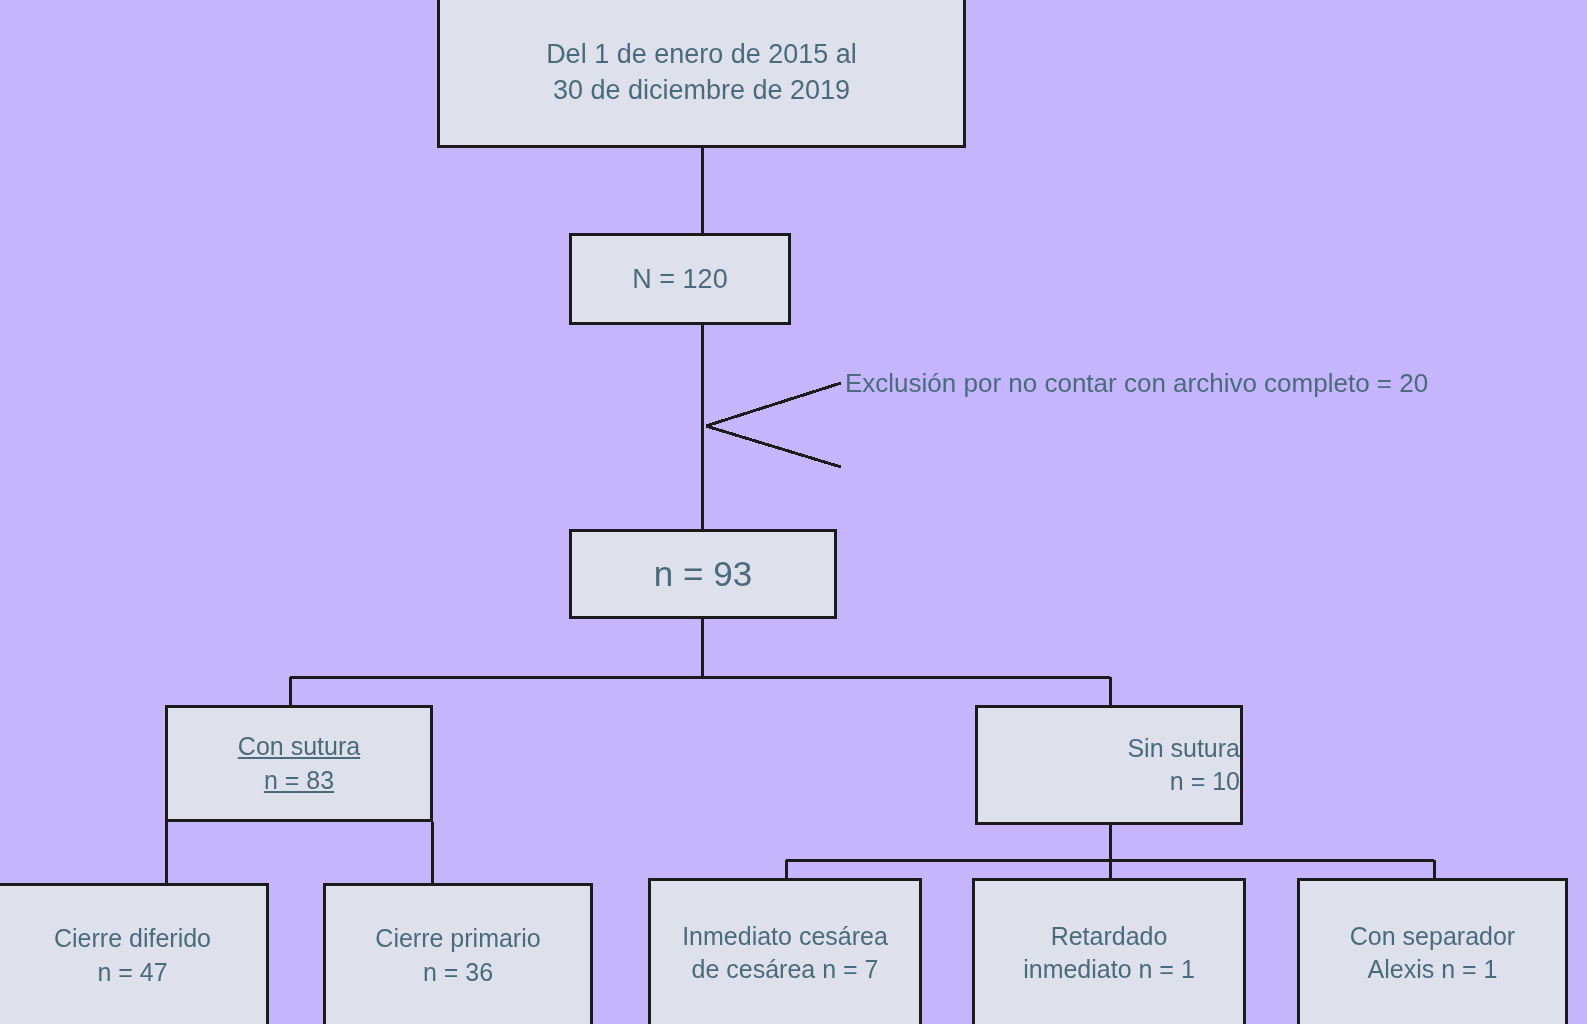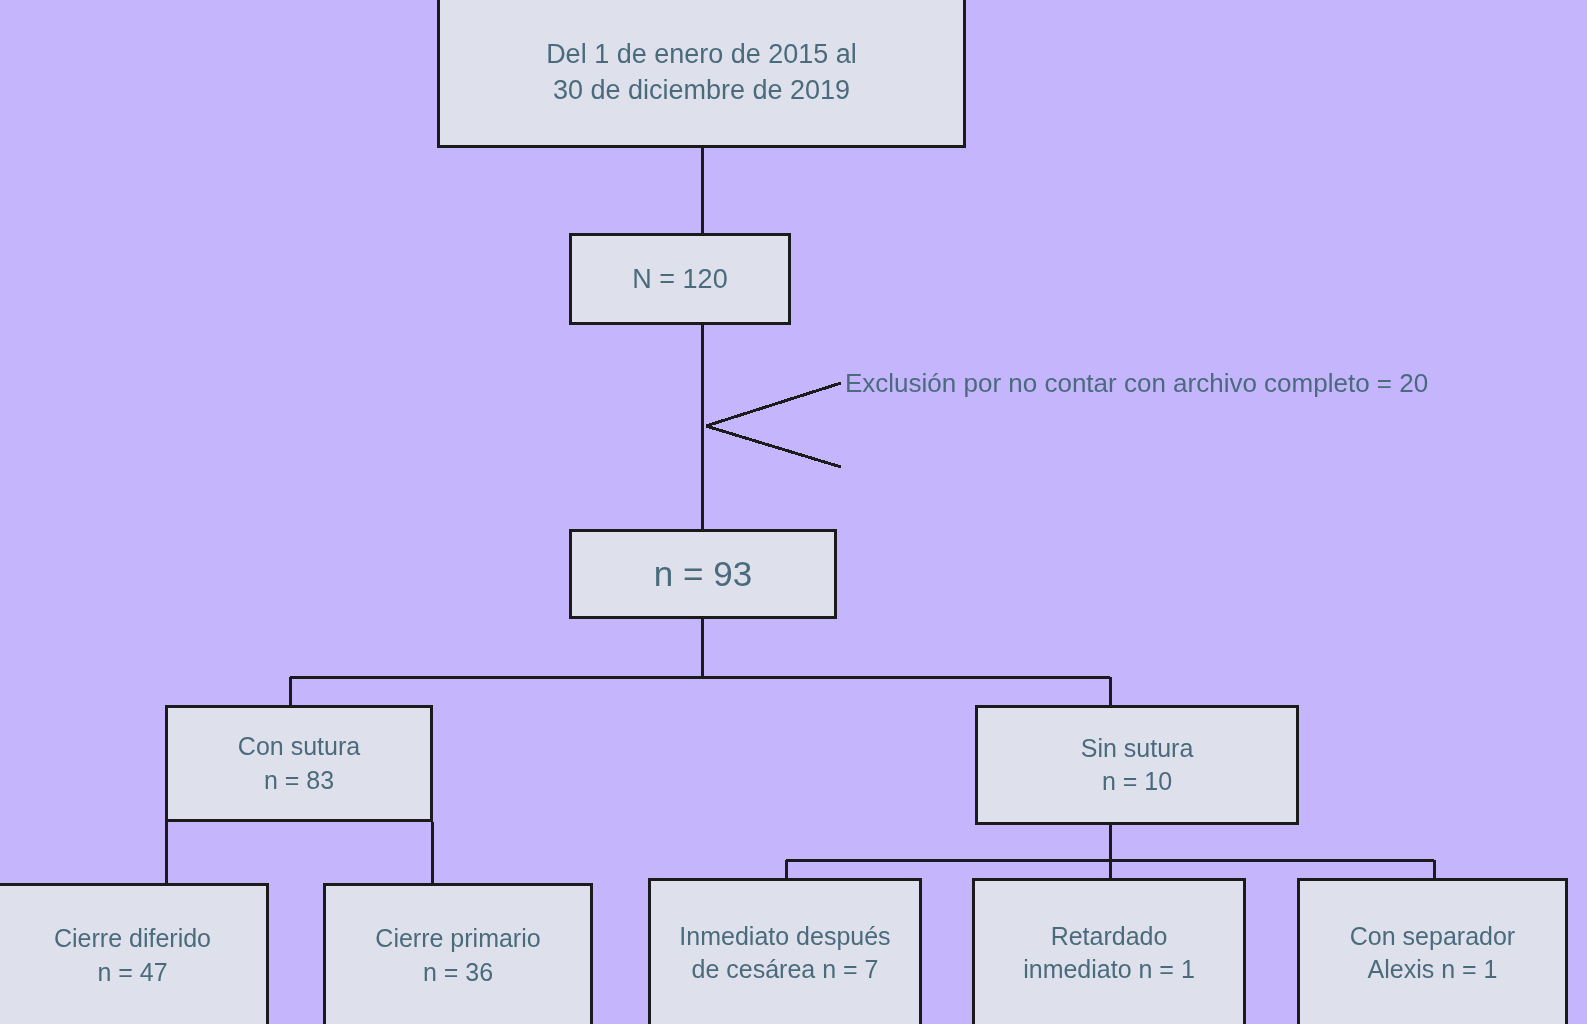--- a/index.html
+++ b/index.html
@@ -40,22 +40,22 @@
     z-index: 2;
   }
   .node .line {
     display: block;
     white-space: nowrap;
   }
   
   #node-period   { left: 437px;  top: -4px;  width: 529px; height: 152px; font-size: 27px; }
   #node-total    { left: 569px;  top: 233px; width: 222px; height: 92px;  font-size: 27px; }
   #node-included { left: 569px;  top: 529px; width: 268px; height: 90px;  font-size: 35px; }
-  #node-sutura   { left: 165px;  top: 705px; width: 268px; height: 117px; font-size: 25px; }
-  #node-sinsutura{ left: 975px;  top: 705px; width: 324px; height: 120px; font-size: 25px; }
+  #node-sutura   { left: 165px;  top: 705px; width: 268px; height: 117px; font-size: 25px; text-decoration: underline; }
+  #node-sinsutura{ left: 975px;  top: 705px; width: 268px; height: 120px; font-size: 25px; align-items: flex-end; }
   #node-diferido { left: -4px;   top: 883px; width: 273px; height: 145px; font-size: 25px; }
   #node-primario { left: 323px;  top: 883px; width: 270px; height: 145px; font-size: 25px; }
   #node-inmediato{ left: 648px;  top: 878px; width: 274px; height: 150px; font-size: 25px; }
   #node-retardado{ left: 972px;  top: 878px; width: 274px; height: 150px; font-size: 25px; }
   #node-alexis   { left: 1297px; top: 878px; width: 271px; height: 150px; font-size: 25px; }
 
   .annotation {
     position: absolute;
     color: #4a6b7c;
     font-size: 26px;
@@ -125,21 +125,21 @@
     <span class="line">Cierre diferido</span>
     <span class="line">n = 47</span>
   </div>
 
   <div class="node" id="node-primario">
     <span class="line">Cierre primario</span>
     <span class="line">n = 36</span>
   </div>
 
   <div class="node" id="node-inmediato">
-    <span class="line">Inmediato después</span>
+    <span class="line">Inmediato cesárea</span>
     <span class="line">de cesárea n = 7</span>
   </div>
 
   <div class="node" id="node-retardado">
     <span class="line">Retardado</span>
     <span class="line">inmediato n = 1</span>
   </div>
 
   <div class="node" id="node-alexis">
     <span class="line">Con separador</span>

